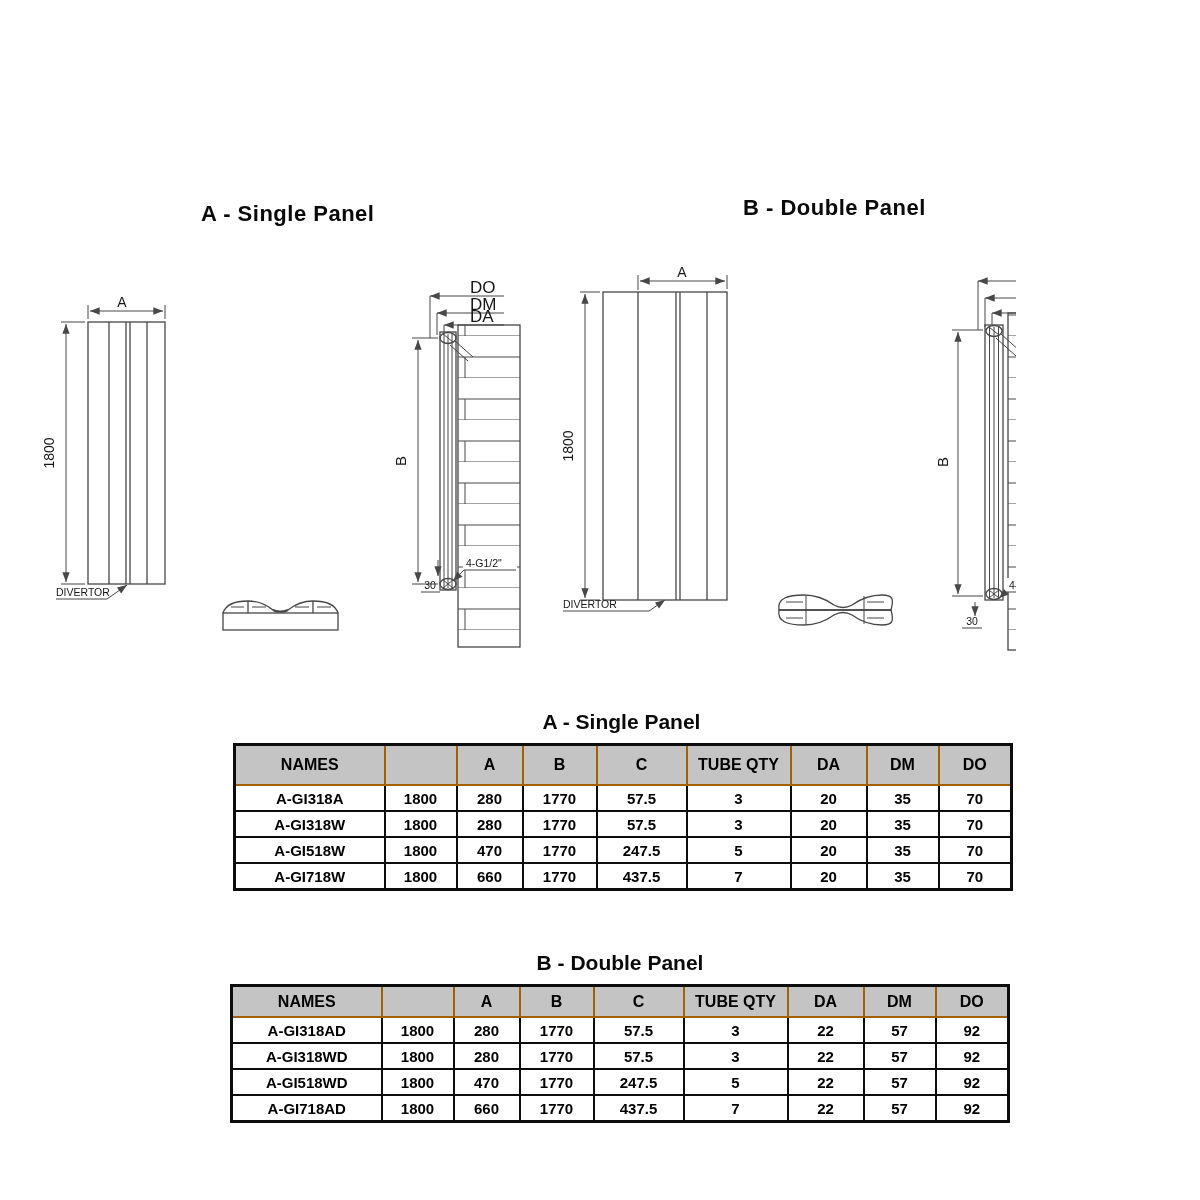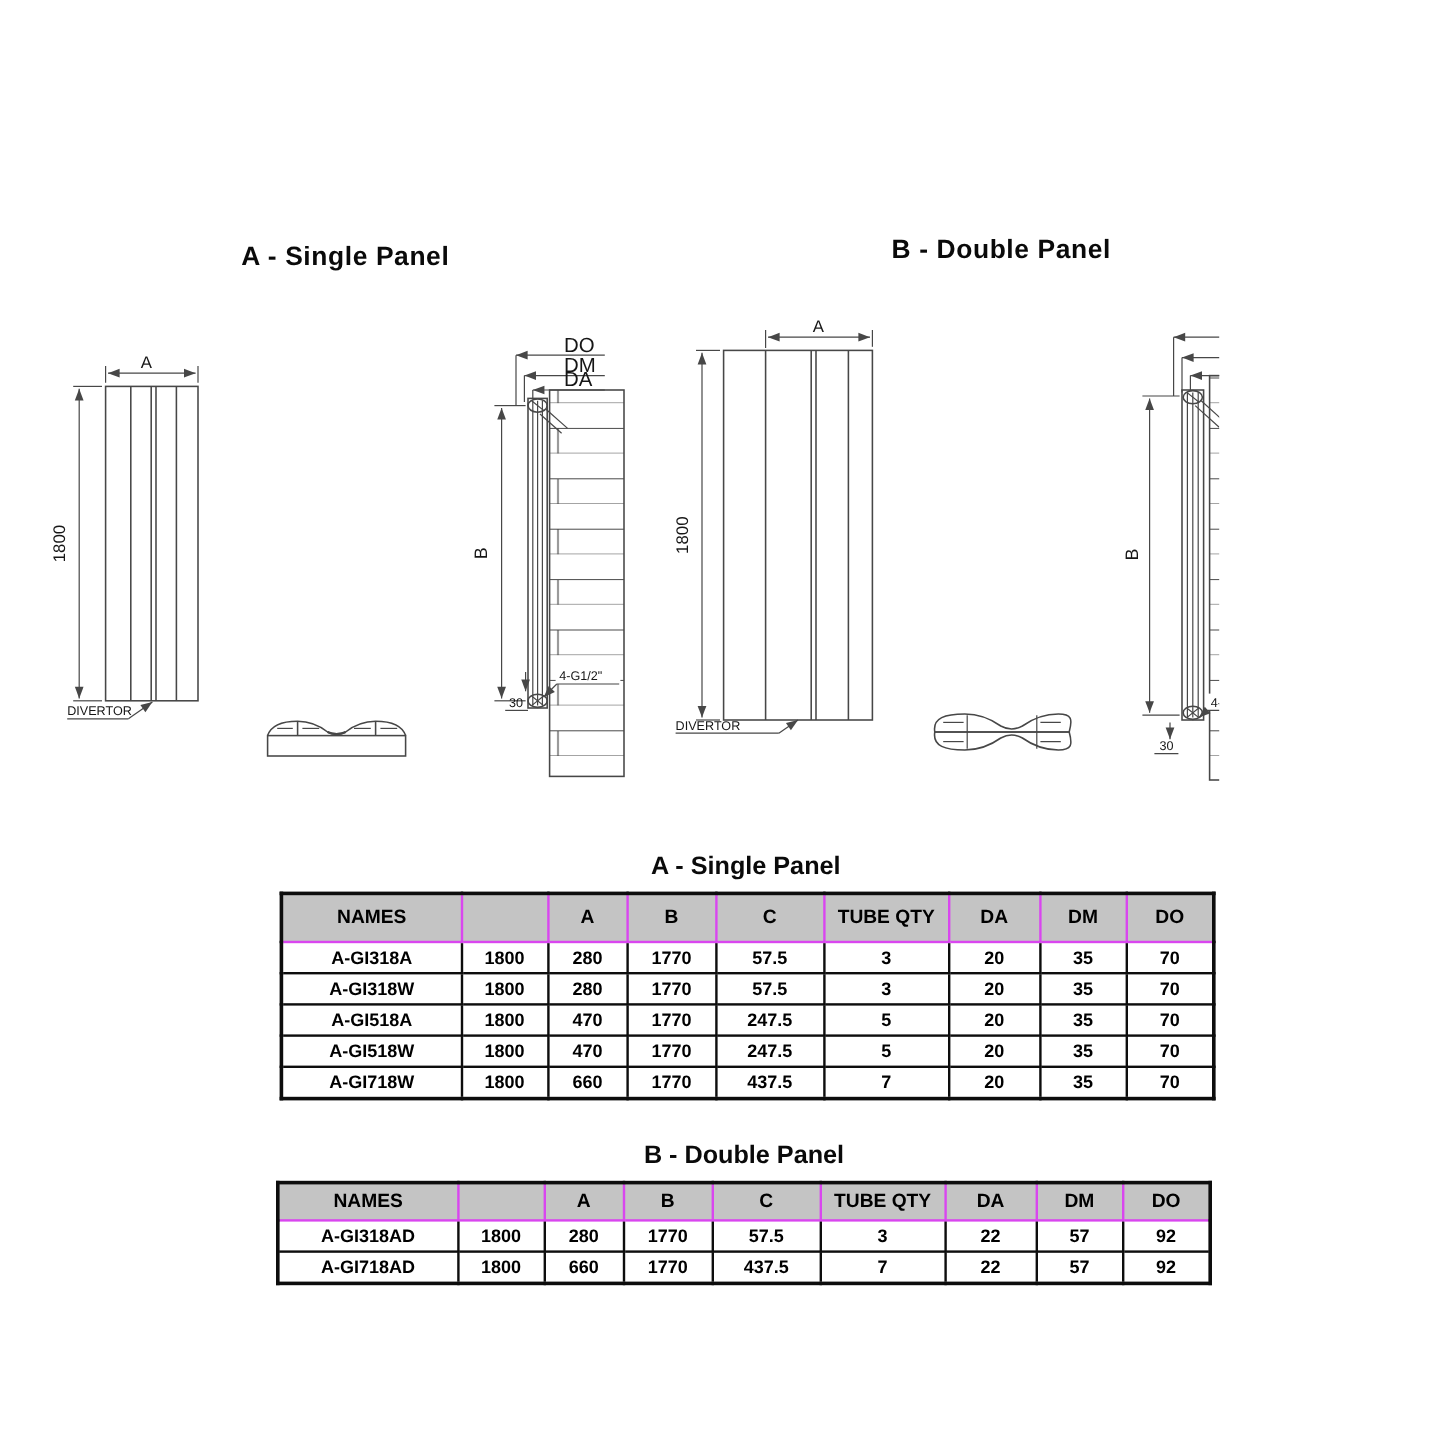--- a/index.html
+++ b/index.html
@@ -12,21 +12,21 @@
   svg text{font-family:"Liberation Sans",sans-serif;fill:#161616;}
   .t10{font-size:10.5px;}
   .t14{font-size:14px;}
   .t15{font-size:15px;}
   .t17{font-size:17px;}
   .tblock{position:absolute;}
   #tblock-single{left:233px;top:710px;width:777px;}
   #tblock-double{left:230px;top:951px;width:780px;}
   .tbl-title{text-align:center;font-weight:bold;font-size:21px;margin:0 0 9px 0;color:#0a0a0a;}
   table.spec{width:100%;border-collapse:collapse;table-layout:fixed;border:3px solid #0d0d0d;background:#fff;}
-  table.spec th{background:#c4c4c4;border:2px solid #d946ef;font-size:16px;font-weight:bold;text-align:center;padding:0;}
+  table.spec th{background:#c4c4c4;border:2px solid #a16207;font-size:16px;font-weight:bold;text-align:center;padding:0;}
   #tblock-single table.spec th{height:38px;}
   #tblock-double table.spec th{height:29px;}
   table.spec td{border:2px solid #0d0d0d;font-size:15px;font-weight:bold;text-align:center;height:24px;padding:0;}
 </style>
 </head>
 <body>
 
 <div class="sheet">
 
   <div class="diagram-title" id="title-single">A - Single Panel</div>
@@ -243,31 +243,20 @@
             <td>1800</td>
             <td>280</td>
             <td>1770</td>
             <td>57.5</td>
             <td>3</td>
             <td>20</td>
             <td>35</td>
             <td>70</td>
           </tr>
           <tr>
-            <td>A-GI518A</td>
-            <td>1800</td>
-            <td>470</td>
-            <td>1770</td>
-            <td>247.5</td>
-            <td>5</td>
-            <td>20</td>
-            <td>35</td>
-            <td>70</td>
-          </tr>
-          <tr>
             <td>A-GI518W</td>
             <td>1800</td>
             <td>470</td>
             <td>1770</td>
             <td>247.5</td>
             <td>5</td>
             <td>20</td>
             <td>35</td>
             <td>70</td>
           </tr>
@@ -319,20 +308,42 @@
             <td>1800</td>
             <td>280</td>
             <td>1770</td>
             <td>57.5</td>
             <td>3</td>
             <td>22</td>
             <td>57</td>
             <td>92</td>
           </tr>
           <tr>
+            <td>A-GI318WD</td>
+            <td>1800</td>
+            <td>280</td>
+            <td>1770</td>
+            <td>57.5</td>
+            <td>3</td>
+            <td>22</td>
+            <td>57</td>
+            <td>92</td>
+          </tr>
+          <tr>
+            <td>A-GI518WD</td>
+            <td>1800</td>
+            <td>470</td>
+            <td>1770</td>
+            <td>247.5</td>
+            <td>5</td>
+            <td>22</td>
+            <td>57</td>
+            <td>92</td>
+          </tr>
+          <tr>
             <td>A-GI718AD</td>
             <td>1800</td>
             <td>660</td>
             <td>1770</td>
             <td>437.5</td>
             <td>7</td>
             <td>22</td>
             <td>57</td>
             <td>92</td>
           </tr>

